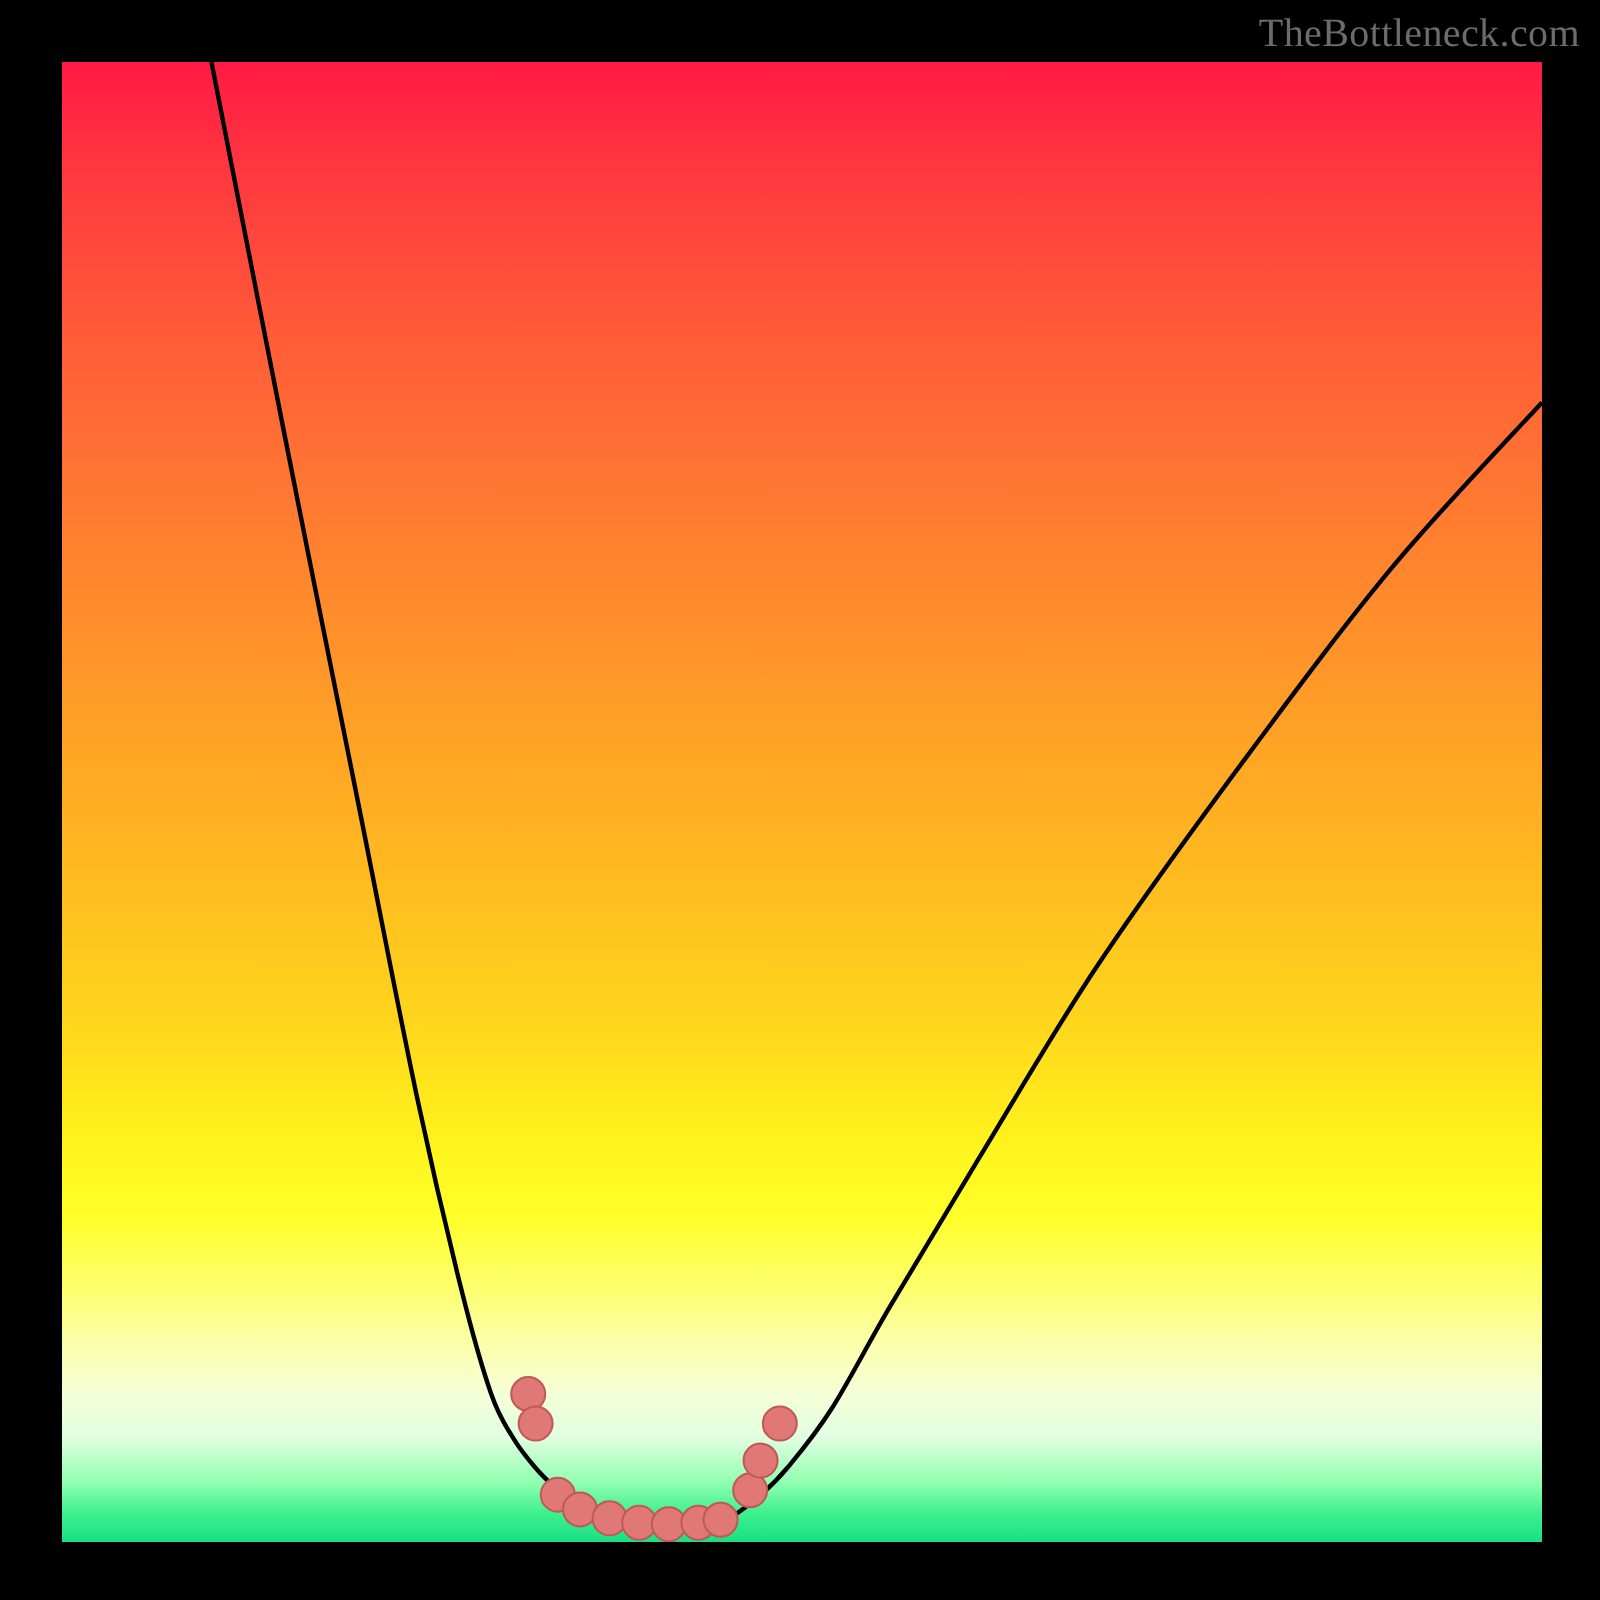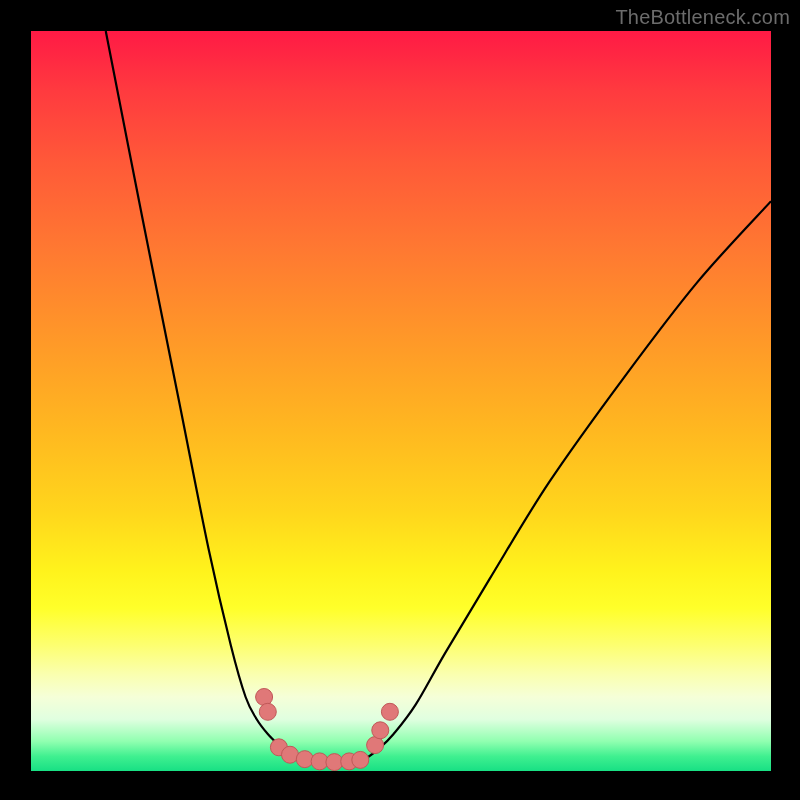--- a/index.html
+++ b/index.html
@@ -11,20 +11,21 @@
     overflow: hidden;
     font-family: Arial, Helvetica, sans-serif;
   }
   .frame {
     position: absolute;
     top: 0;
     left: 0;
     width: 800px;
     height: 680px;
     background: #000;
+    font-family: Liberation Serif, serif;
   }
   .plot-area {
     position: absolute;
     top: 31px;
     left: 31px;
     width: 740px;
     height: 740px;
     background: linear-gradient(to bottom,
       #ff1a45 0%,
       #ff3a3f 8%,

